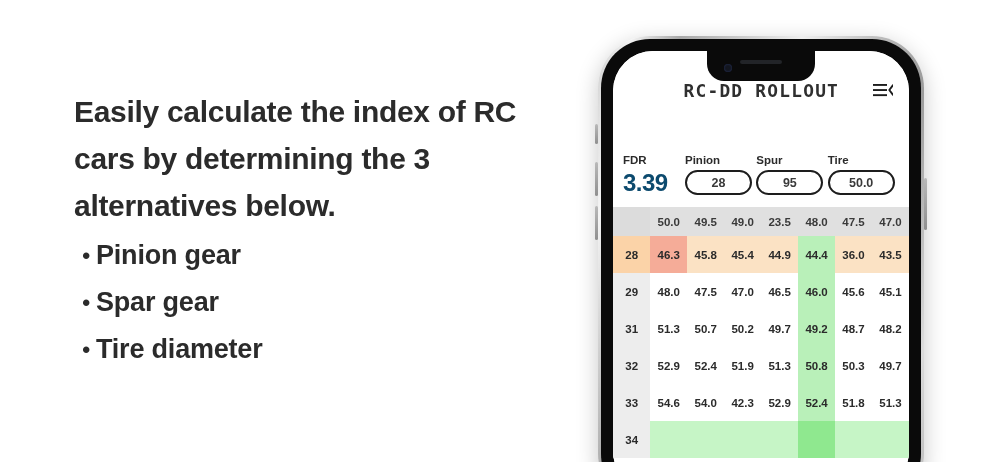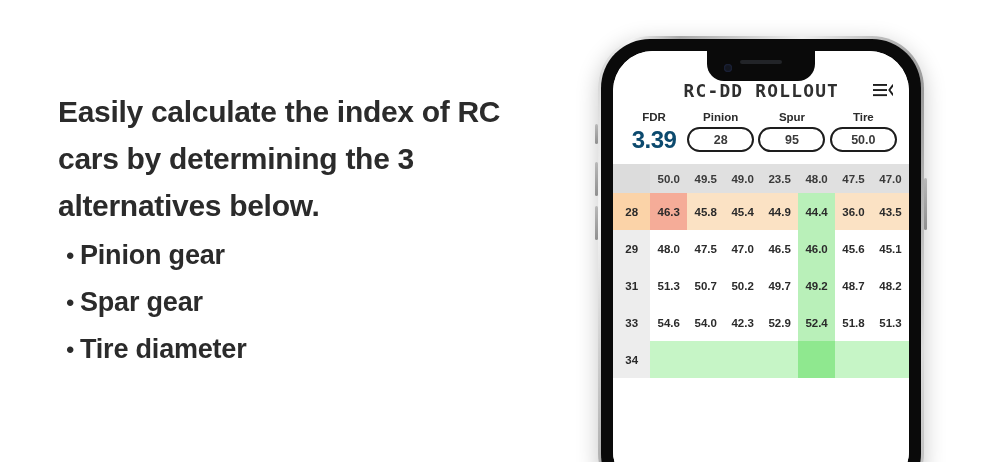--- a/index.html
+++ b/index.html
@@ -15,21 +15,21 @@
   #stage {
     position: relative;
     width: 1000px;
     height: 462px;
     background: #ffffff;
   }
 
   
   #copy {
     position: absolute;
-    left: 58px;
+    left: 74px;
     top: 88px;
     width: 500px;
   }
 
   #headline {
     font-size: 30px;
     line-height: 47px;
     font-weight: bold;
     color: #2b2b2b;
     letter-spacing: -0.3px;
@@ -182,21 +182,22 @@
   #values {
     display: flex;
     align-items: flex-start;
     padding: 6px 10px 0 10px;
     flex: 0 0 auto;
   }
 
   .val-block {
     display: flex;
     flex-direction: column;
-    align-items: center;
+    align-items: flex-start;
+    margin-top: 43px;
   }
 
   #block-fdr  { width: 62px; }
   #block-pinion, #block-spur, #block-tire { flex: 1 1 0; }
 
   .val-label {
     font-size: 11.5px;
     font-weight: bold;
     color: #2b2b2b;
     margin-bottom: 4px;
@@ -379,20 +380,30 @@
                       <td class="row-label">31</td>
                       <td>51.3</td>
                       <td>50.7</td>
                       <td>50.2</td>
                       <td>49.7</td>
                       <td class="col-highlight">49.2</td>
                       <td>48.7</td>
                       <td>48.2</td>
                     </tr>
                     <tr>
+                      <td class="row-label">32</td>
+                      <td>52.9</td>
+                      <td>52.4</td>
+                      <td>51.9</td>
+                      <td>51.3</td>
+                      <td class="col-highlight">50.8</td>
+                      <td>50.3</td>
+                      <td>49.7</td>
+                    </tr>
+                    <tr>
                       <td class="row-label">33</td>
                       <td>54.6</td>
                       <td>54.0</td>
                       <td>42.3</td>
                       <td>52.9</td>
                       <td class="col-highlight">52.4</td>
                       <td>51.8</td>
                       <td>51.3</td>
                     </tr>
                     <tr class="row-trailing">

